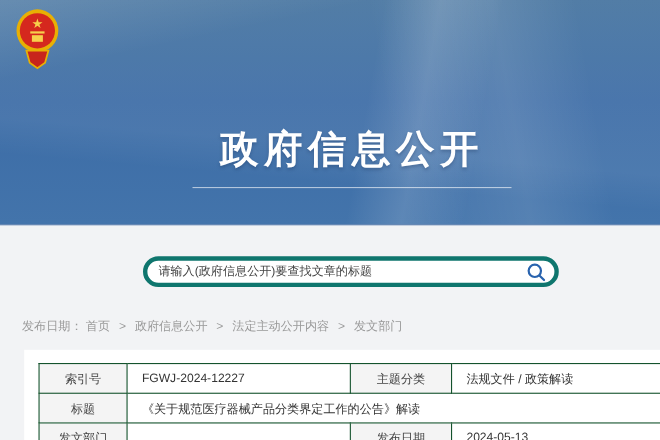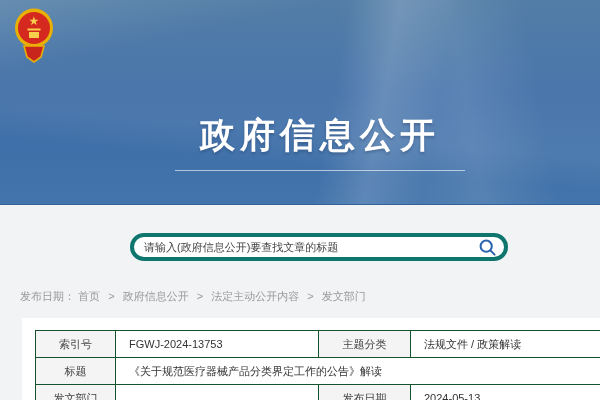--- a/index.html
+++ b/index.html
@@ -120,21 +120,21 @@
       <table class="info-table">
         <colgroup>
           <col style="width:80px">
             <col style="width:203px">
             <col style="width:92px">
             <col style="width:215px">
         </colgroup>
         <tbody>
             <tr>
           <td class="lbl">索引号</td>
-          <td class="val">FGWJ-2024-13753</td>
+          <td class="val">FGWJ-2024-12227</td>
           <td class="lbl">主题分类</td>
           <td class="val">法规文件 / 政策解读</td>
         </tr>
         <tr>
           <td class="lbl">标题</td>
           <td class="val" colspan="3">《关于规范医疗器械产品分类界定工作的公告》解读</td>
         </tr>
         <tr>
           <td class="lbl">发文部门</td>
           <td class="val"></td>

